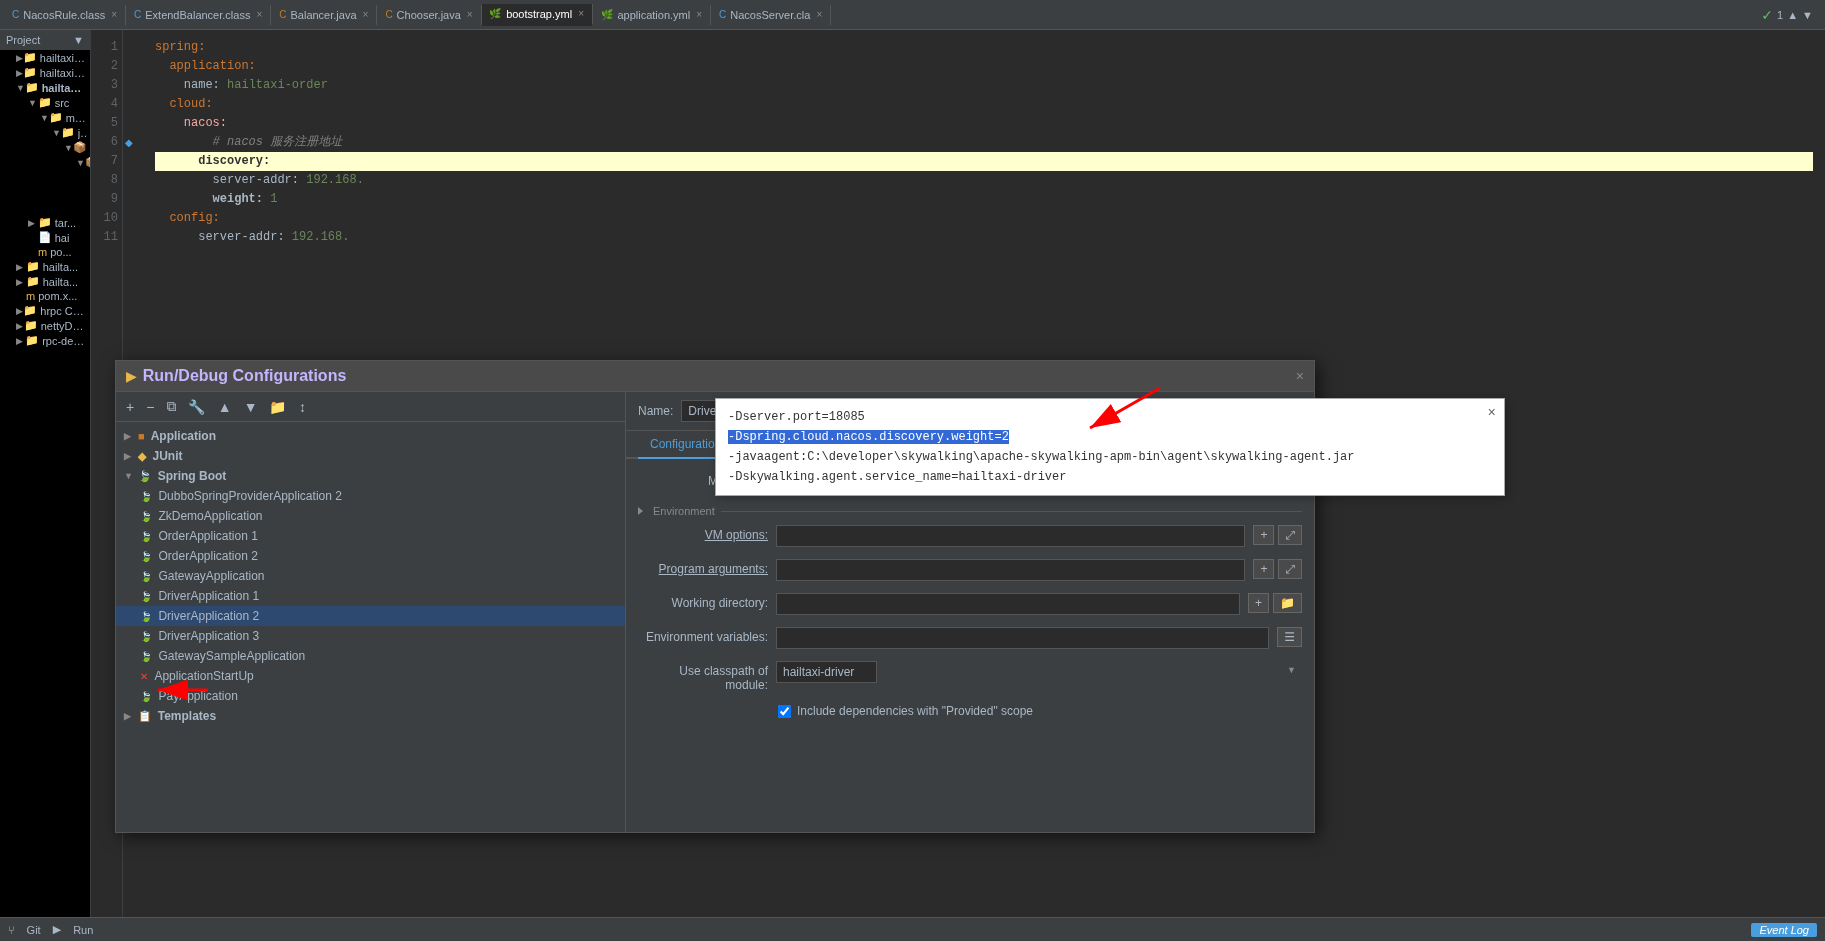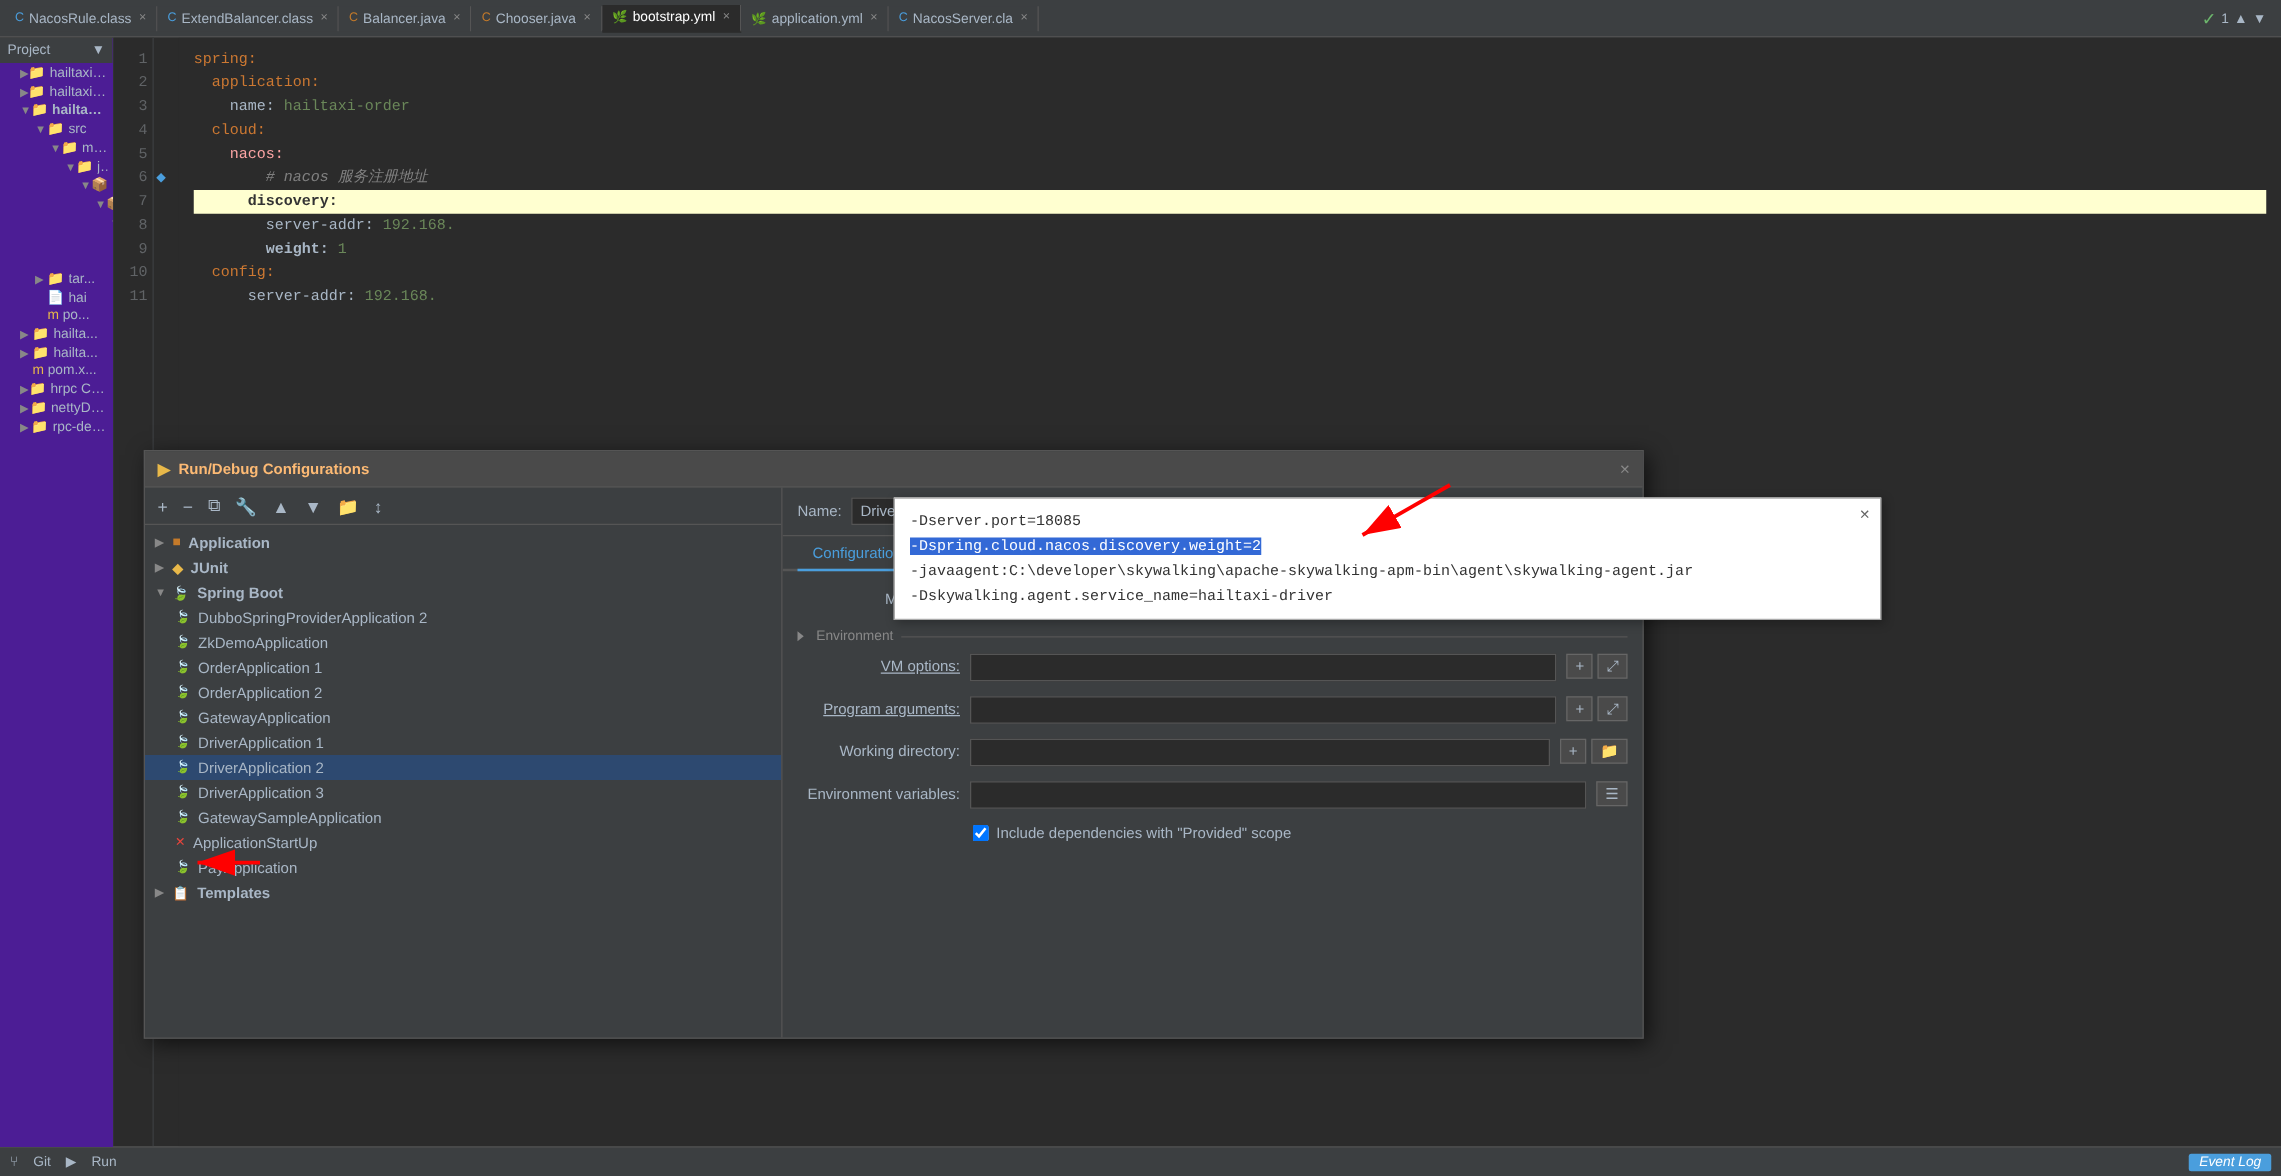--- a/index.html
+++ b/index.html
@@ -11,21 +11,21 @@
     .tab-bar { display: flex; align-items: center; background: #3c3f41; border-bottom: 1px solid #555; min-height: 30px; padding: 0 4px; overflow: hidden; }
     .tab { display: flex; align-items: center; padding: 4px 8px; border-right: 1px solid #555; font-size: 11px; cursor: pointer; white-space: nowrap; color: #a9b7c6; background: #3c3f41; }
     .tab.active { background: #2b2b2b; color: #fff; border-bottom: 2px solid #2b2b2b; }
     .tab .tab-icon { margin-right: 4px; font-size: 10px; }
     .tab .close-btn { margin-left: 6px; color: #888; font-size: 10px; cursor: pointer; }
 
     
     .main-area { display: flex; flex: 1; overflow: hidden; }
 
     
-    .left-panel { width: 91px; background: #4c1d95; border-right: 1px solid #3c3f41; overflow-y: auto; font-size: 11px; }
+    .left-panel { width: 91px; background: #000000; border-right: 1px solid #3c3f41; overflow-y: auto; font-size: 11px; }
     .left-panel-header { display: flex; align-items: center; justify-content: space-between; padding: 4px 6px; background: #3c3f41; font-size: 11px; color: #a9b7c6; }
     .tree-item { display: flex; align-items: center; padding: 1px 4px; cursor: pointer; white-space: nowrap; }
     .tree-indent { display: inline-block; width: 12px; flex-shrink: 0; }
     .tree-arrow { display: inline-block; width: 10px; font-size: 9px; color: #888; }
     .tree-icon { margin-right: 3px; font-size: 11px; }
     .tree-label { font-size: 11px; overflow: hidden; text-overflow: ellipsis; }
 
     
     .editor-area { flex: 1; background: #2b2b2b; display: flex; flex-direction: column; overflow: hidden; }
     .editor-content { display: flex; flex: 1; overflow: hidden; }
@@ -35,21 +35,21 @@
     .code-line { white-space: pre; }
     .code-line.highlighted { background: #ffffd0; color: #333; }
 
     
     .gutter { width: 20px; padding: 8px 2px; flex-shrink: 0; line-height: 19px; font-size: 10px; color: #888; }
 
     
     .overlay { position: absolute; top: 330px; left: 115px; width: 1200px; z-index: 10; }
     .dialog { background: #3c3f41; border: 1px solid #555; box-shadow: 4px 4px 16px rgba(0,0,0,0.6); display: flex; flex-direction: column; }
     .dialog-title-bar { background: #4a4a4a; padding: 6px 10px; display: flex; align-items: center; justify-content: space-between; border-bottom: 1px solid #555; }
-    .dialog-title { color: #fdba74; font-size: 12px; font-weight: bold; }
+    .dialog-title { color: #c4b5fd; font-size: 16px; font-weight: bold; }
     .dialog-close { color: #888; cursor: pointer; font-size: 14px; }
     .dialog-body { display: flex; height: 440px; }
 
     
     .config-list { width: 510px; border-right: 1px solid #555; display: flex; flex-direction: column; }
     .config-toolbar { display: flex; align-items: center; padding: 4px 6px; border-bottom: 1px solid #555; gap: 4px; }
     .config-toolbar-btn { background: transparent; border: none; color: #a9b7c6; cursor: pointer; font-size: 14px; padding: 2px 4px; }
     .config-tree { flex: 1; overflow-y: auto; padding: 4px 0; }
     .config-item { display: flex; align-items: center; padding: 3px 8px; cursor: pointer; font-size: 12px; color: #a9b7c6; }
     .config-item.selected { background: #2d4970; }
@@ -515,20 +515,30 @@
             </div>
 
             <div class="form-row">
               <span class="form-label">Environment variables:</span>
               <input class="form-input" type="text" style="">
               <div class="form-actions">
                 <button class="form-btn">☰</button>
               </div>
             </div>
 
+            <div class="form-row">
+              <span class="form-label">Use classpath of module:</span>
+              <div class="module-select-wrapper">
+                <select class="module-select">
+                  <option>hailtaxi-driver</option>
+                  <option>hailtaxi-order</option>
+                  <option>hailtaxi-gateway</option>
+                </select>
+              </div>
+            </div>
 
             <div class="checkbox-row">
               <input type="checkbox" checked="" style="">
               <span>Include dependencies with "Provided" scope</span>
             </div>
           </div>
         </div>
       </div>
     </div>
 

